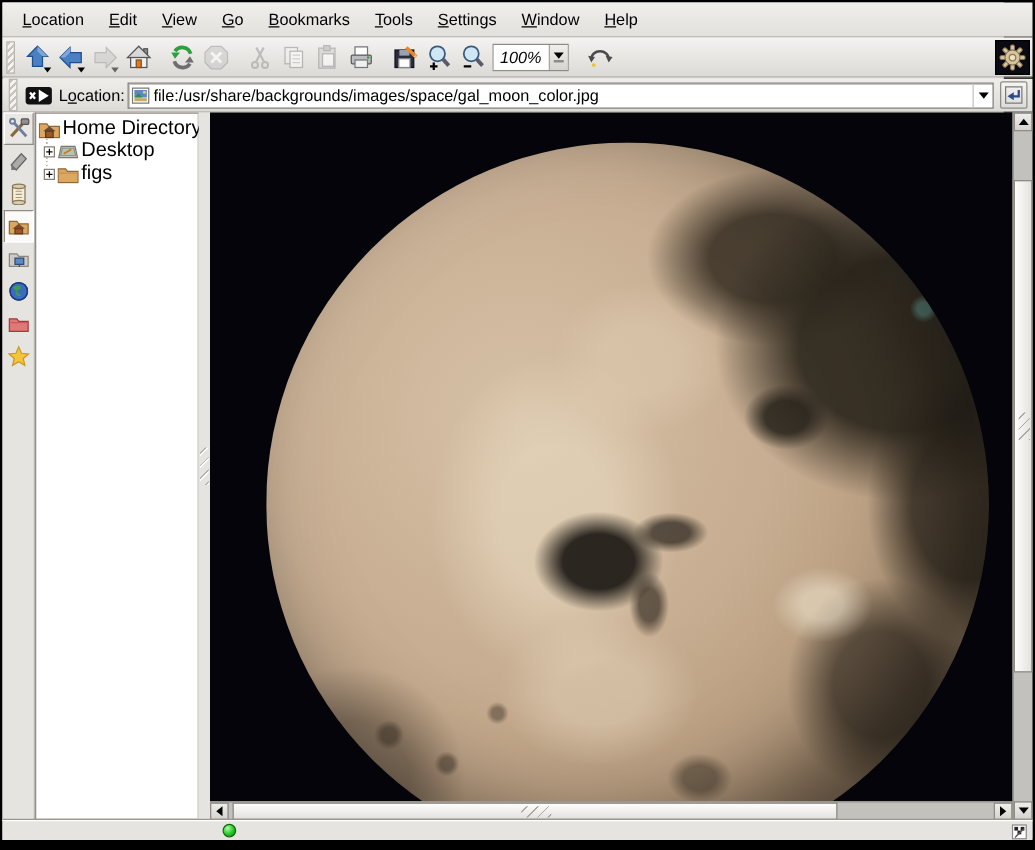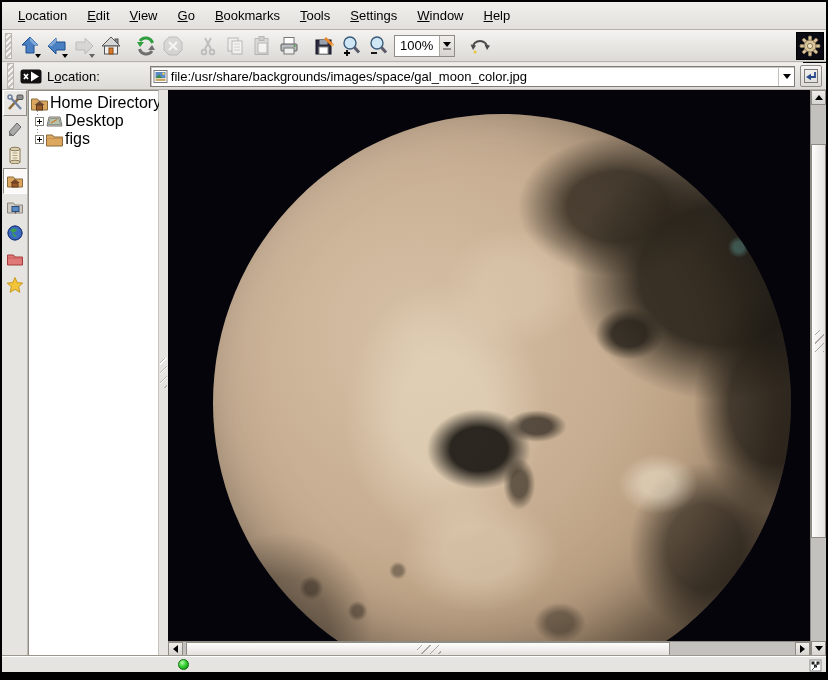--- a/index.html
+++ b/index.html
@@ -21,38 +21,38 @@
              display:flex; align-items:center; padding:0 2px; }
   .handle { width:7px; height:26px; margin:0 4px 0 1px;
             background:repeating-linear-gradient(135deg,#c6c3be 0 2px,#f4f3f1 2px 4px);
             border:1px solid #b9b6b0; }
   .tbtn { position:relative; width:27px; height:28px; display:flex; align-items:center; justify-content:center; }
   .tbtn.dis { opacity:.55; filter:grayscale(1); }
   .ddmark { position:absolute; right:2px; bottom:2px; width:0; height:0;
             border-left:3.5px solid transparent; border-right:3.5px solid transparent; border-top:4px solid #000; }
   .tsep { width:8px; }
   .zoomcombo { display:flex; align-items:stretch; height:22px; margin:0 3px; border:1px solid #8f8b85; background:#fff; }
-  .zoomval { width:44px; display:flex; align-items:center; padding-left:5px; background:#fff; }
+  .zoomval { width:44px; display:flex; align-items:center; padding-left:5px; background:#fff;font-style:italic; }
   .zoomdd { width:15px; background:linear-gradient(#f0efec,#d6d4d0); border-left:1px solid #a9a5a0;
             display:flex; flex-direction:column; align-items:center; justify-content:center; gap:1px; }
   .zoomdd .tri { width:0; height:0; border-left:4px solid transparent; border-right:4px solid transparent; border-top:5px solid #000; }
   .zoomdd .bar { width:8px; height:2px; background:#8f8b85; }
   .spacer { flex:1; }
   .throbber { width:28px; height:28px; background:#0a0a12; border:1px solid #000;
               display:flex; align-items:center; justify-content:center; }
 
   
   .locbar { position:absolute; left:0; top:61px; width:824px; height:27px;
             background:linear-gradient(#efeeeb,#dddbd7); border-bottom:1px solid #b5b1ab;
             display:flex; align-items:center; padding:0 4px; }
   .clearbtn { width:22px; height:16px; margin:0 5px 0 2px; display:flex; align-items:center; }
   .loclabel { margin-right:2px; white-space:nowrap; }
   .loclabel u { text-decoration:underline; }
   .urlcombo { flex:1; height:21px; background:#fff; border:1px solid #7f7b76;
-              box-shadow:inset 1px 1px 0 #c9c6c1; display:flex; align-items:center;margin-left:48px; }
+              box-shadow:inset 1px 1px 0 #c9c6c1; display:flex; align-items:center; }
   .urlicon { width:20px; display:flex; justify-content:center; }
   .urltext { flex:1; white-space:nowrap; overflow:hidden; }
   .urldd { width:16px; height:100%; display:flex; align-items:center; justify-content:center; border-left:1px solid #c5c2bd; }
   .urldd .tri { width:0; height:0; border-left:4px solid transparent; border-right:4px solid transparent; border-top:5px solid #000; }
   .gobtn { width:22px; height:22px; margin-left:5px; background:linear-gradient(#f6f5f3,#dddbd7);
            border:1px solid #8f8b85; border-radius:2px; display:flex; align-items:center; justify-content:center; }
 
   
   .main { position:absolute; left:0; top:88px; width:824px; height:566px; }
   .strip { position:absolute; left:0; top:0; width:26px; height:566px; background:#e6e4e0; border-right:1px solid #bdb9b3; }

